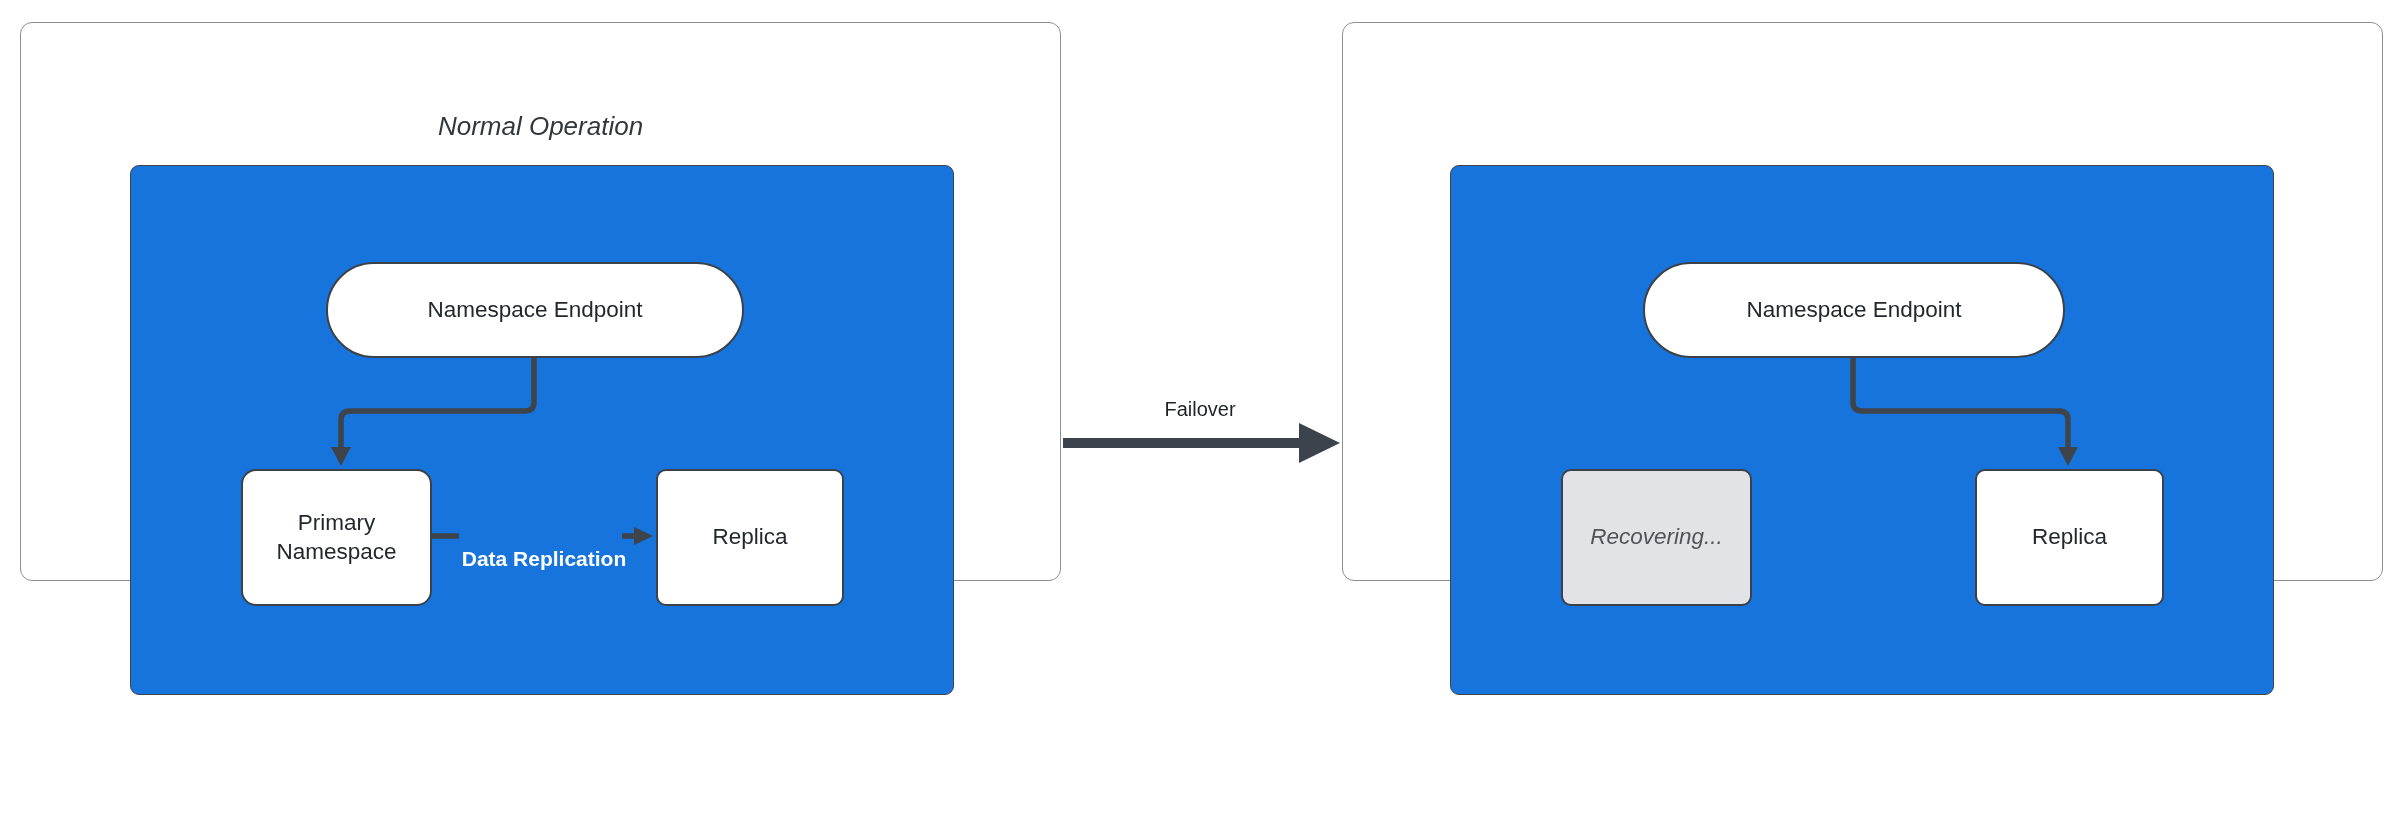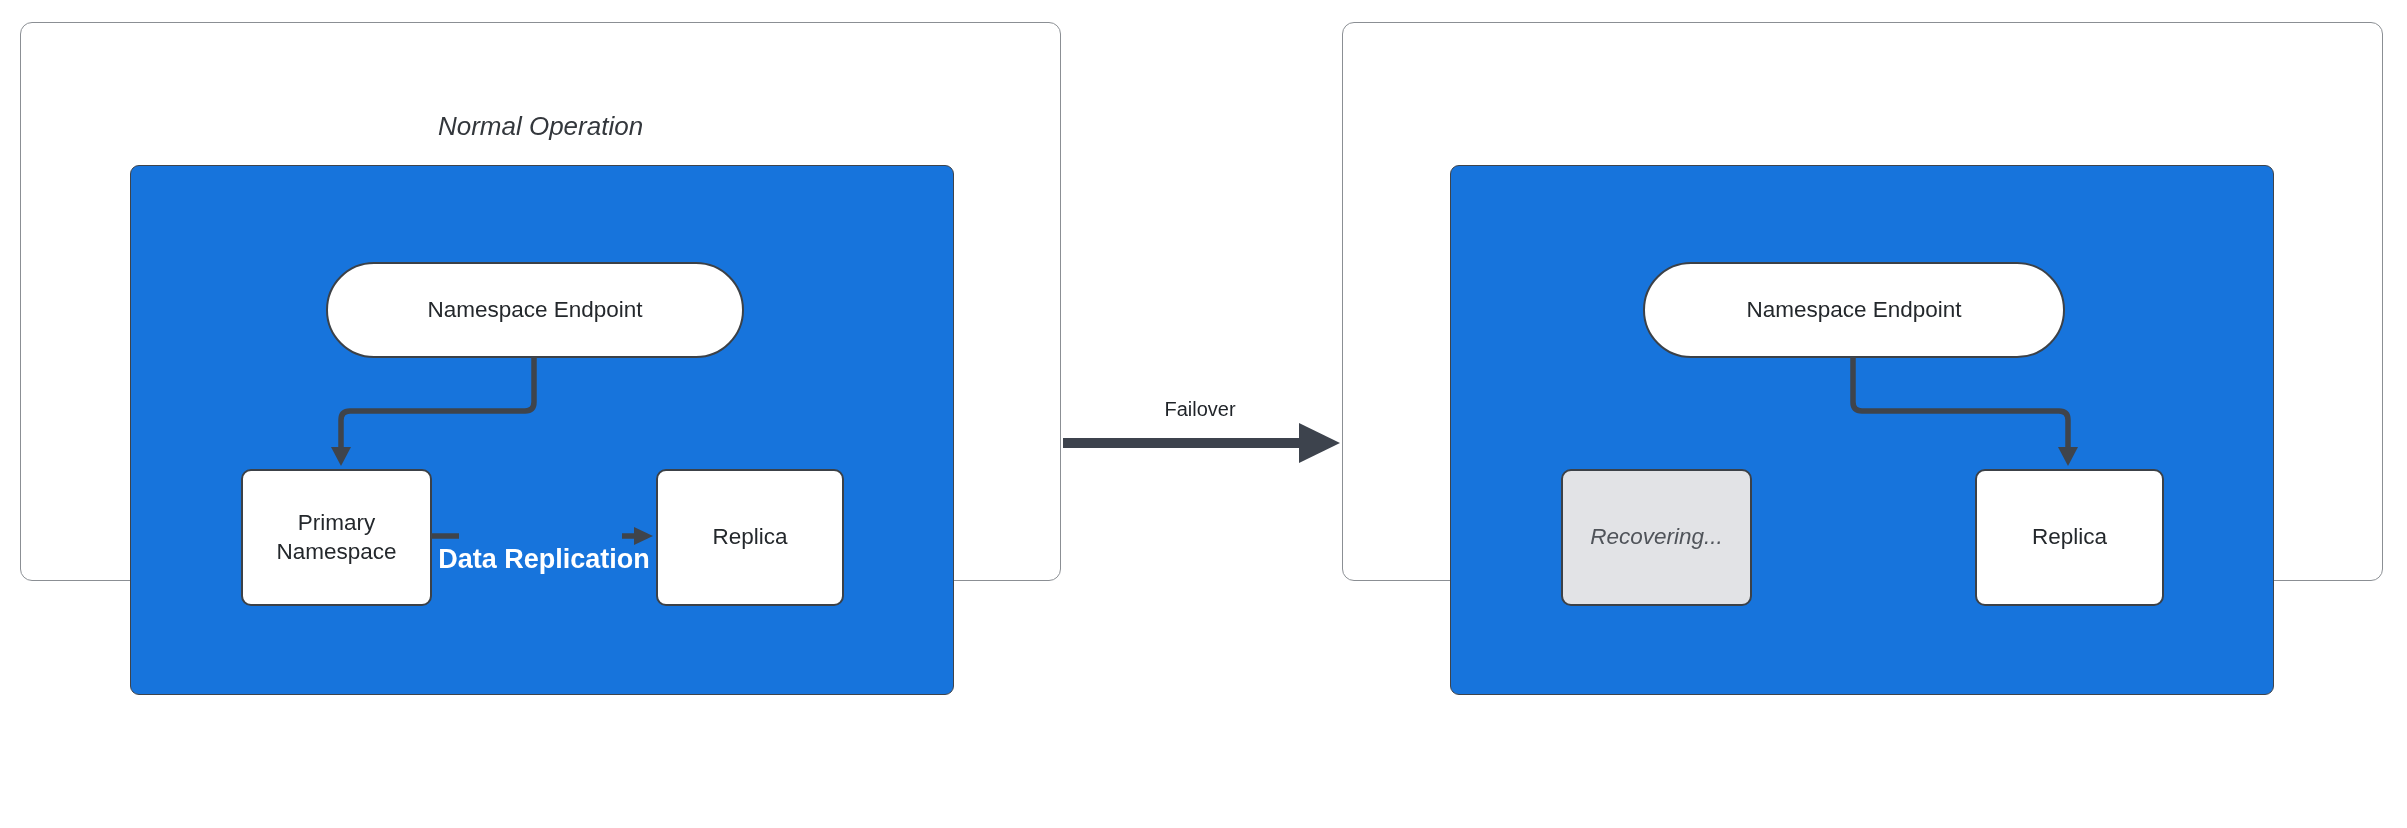--- a/index.html
+++ b/index.html
@@ -29,29 +29,29 @@
     position:absolute;background:#ffffff;border:2.5px solid #3c4147;
     display:flex;align-items:center;justify-content:center;text-align:center;
     color:#24282c;font-size:22.5px;line-height:1.28;box-sizing:border-box;
     padding:8px 10px;
   }
   .stadium{border-radius:48px;}
   .rect{border-radius:10px;}
   .recovering{background:#e2e3e6;color:#50545a;font-style:italic;}
   
   #panel-left .stadium{left:305px;top:239px;width:418px;height:96px;}
-  #node-primary{left:220px;top:446px;width:191px;height:137px;}
+  #node-primary{left:220px;top:446px;width:191px;height:137px;border-radius:15px;}
   #node-replica-left{left:635px;top:446px;width:188px;height:137px;}
   
   #panel-right .stadium{left:300px;top:239px;width:422px;height:96px;}
   #node-recovering{left:218px;top:446px;width:191px;height:137px;}
   #node-replica-right{left:632px;top:446px;width:189px;height:137px;}
   .edge-label{
     position:absolute;left:411px;top:523px;width:224px;text-align:center;
-    font-weight:bold;font-size:27px;color:#ffffff;line-height:26px;
+    font-weight:bold;font-size:21px;color:#ffffff;line-height:26px;
   }
   #failover-label{
     position:absolute;left:1062px;top:398px;width:276px;text-align:center;
     font-size:20px;color:#1f2328;
   }
   #edges{position:absolute;left:0;top:0;z-index:5;pointer-events:none;}
 </style>
 </head>
 <body>
 

